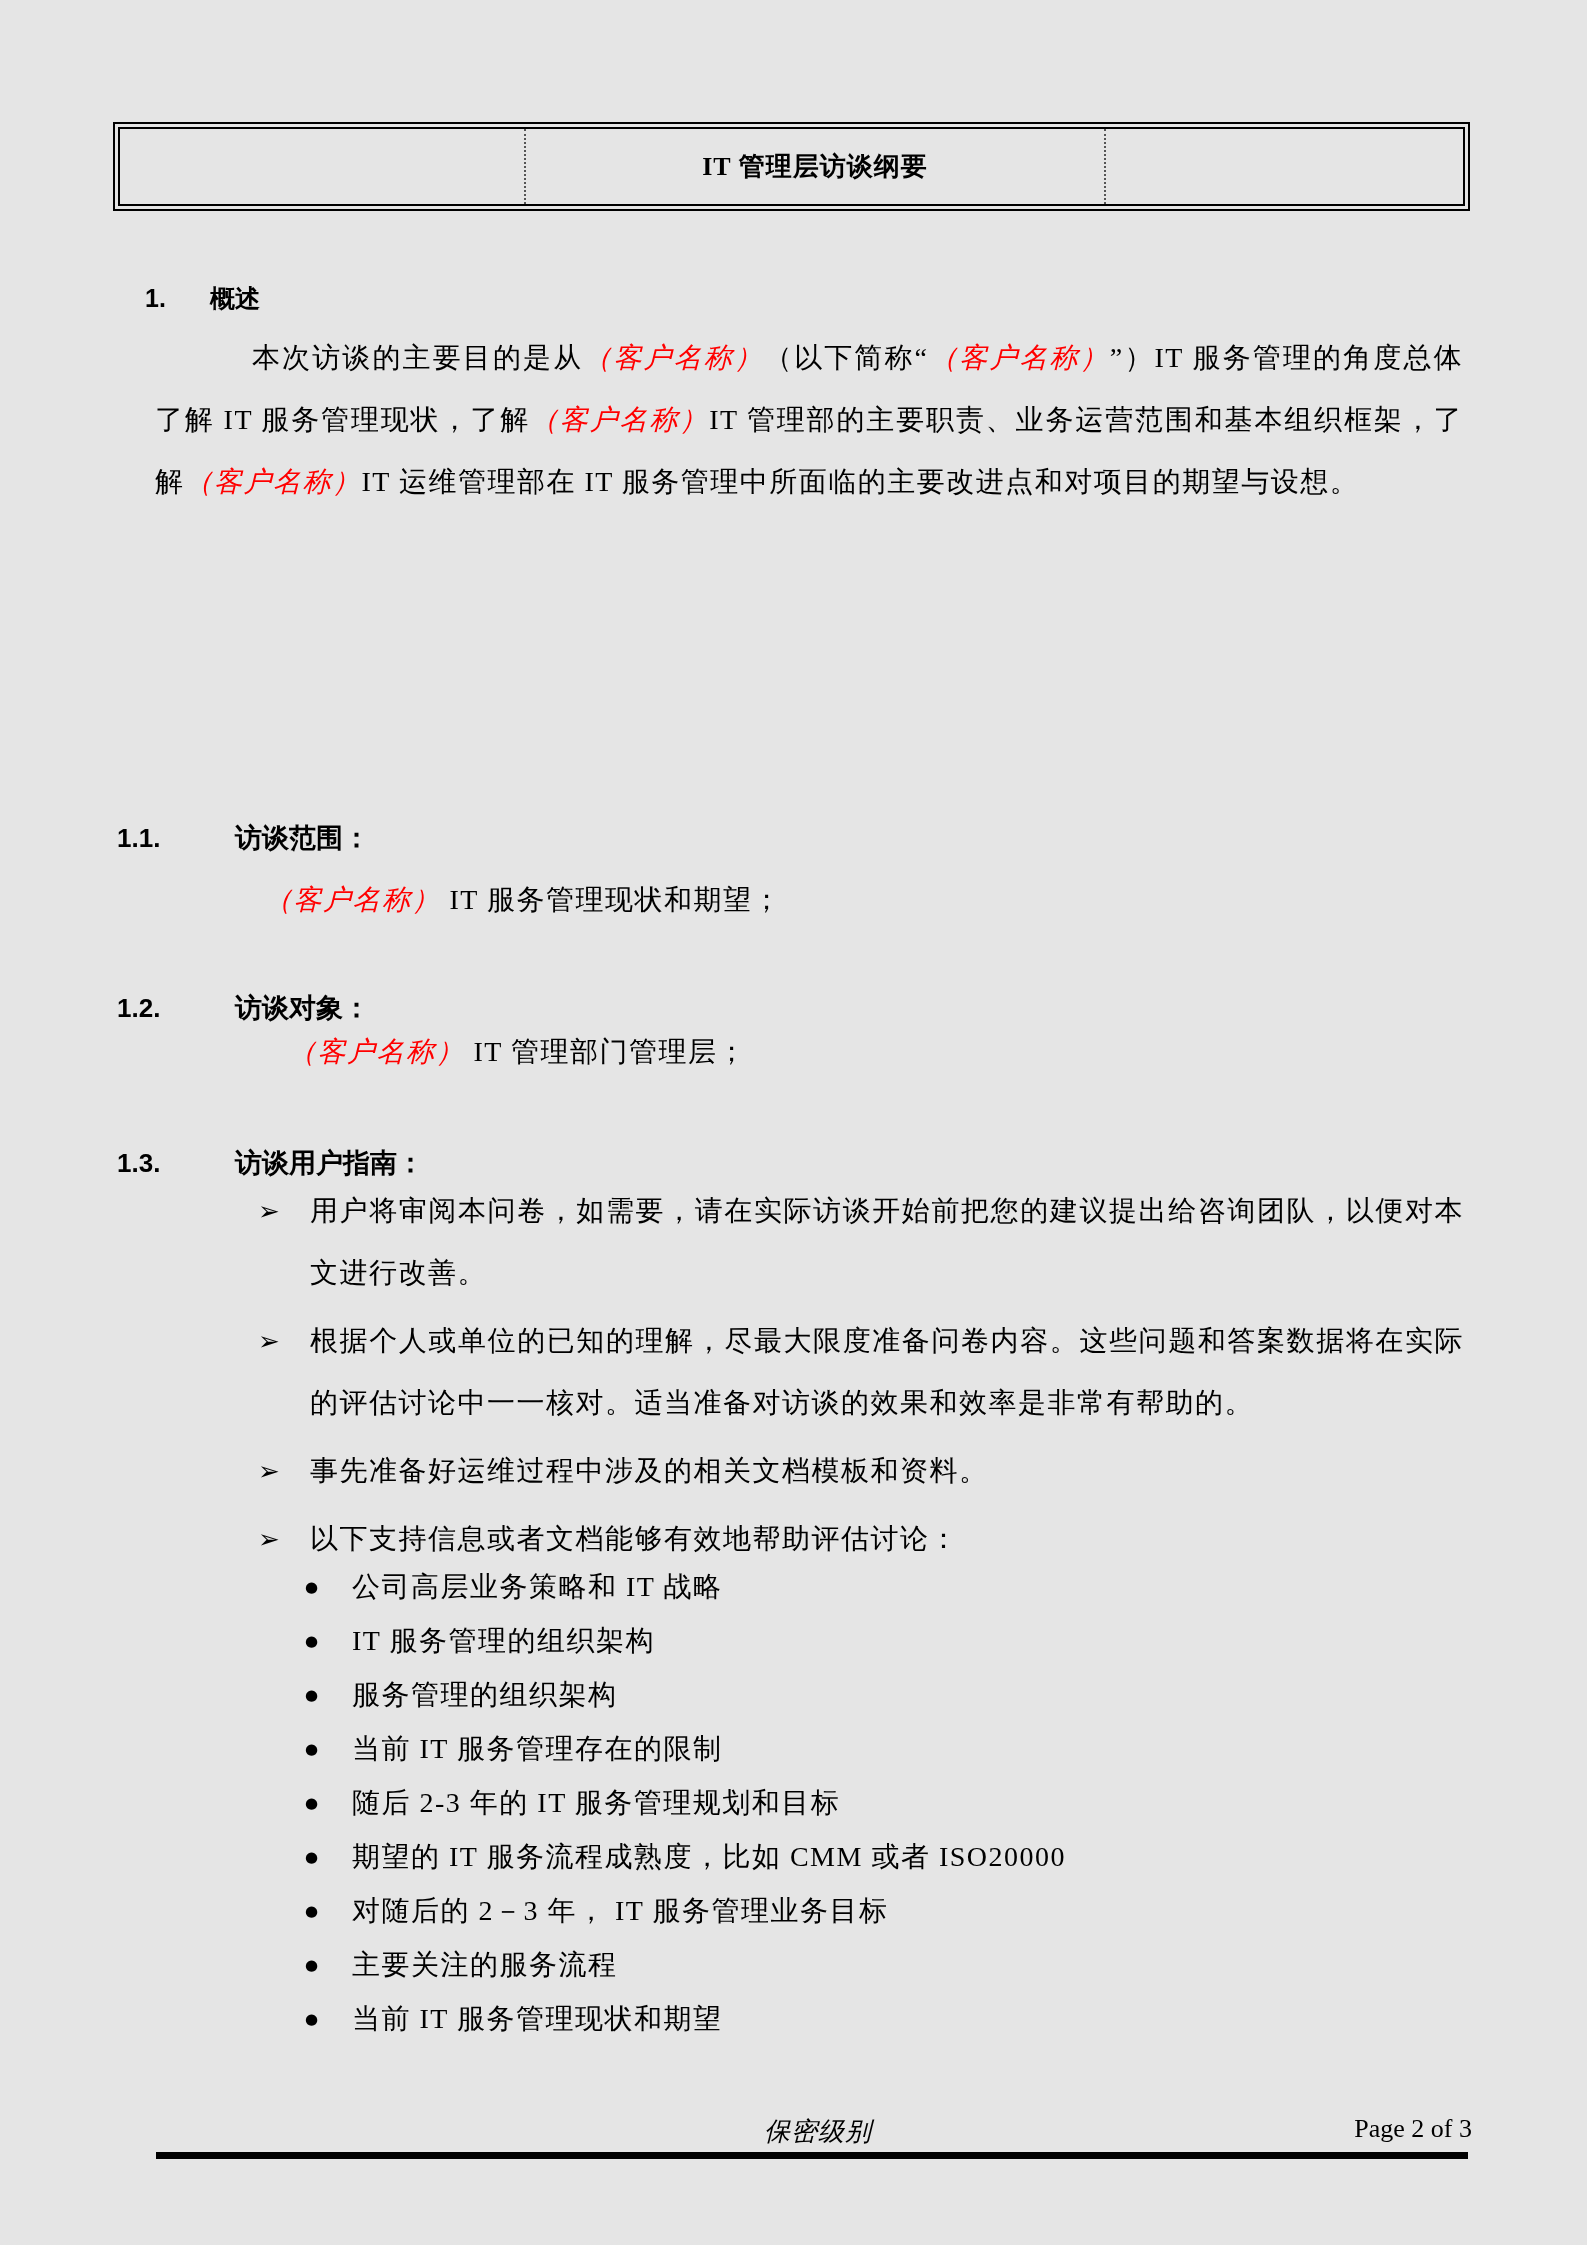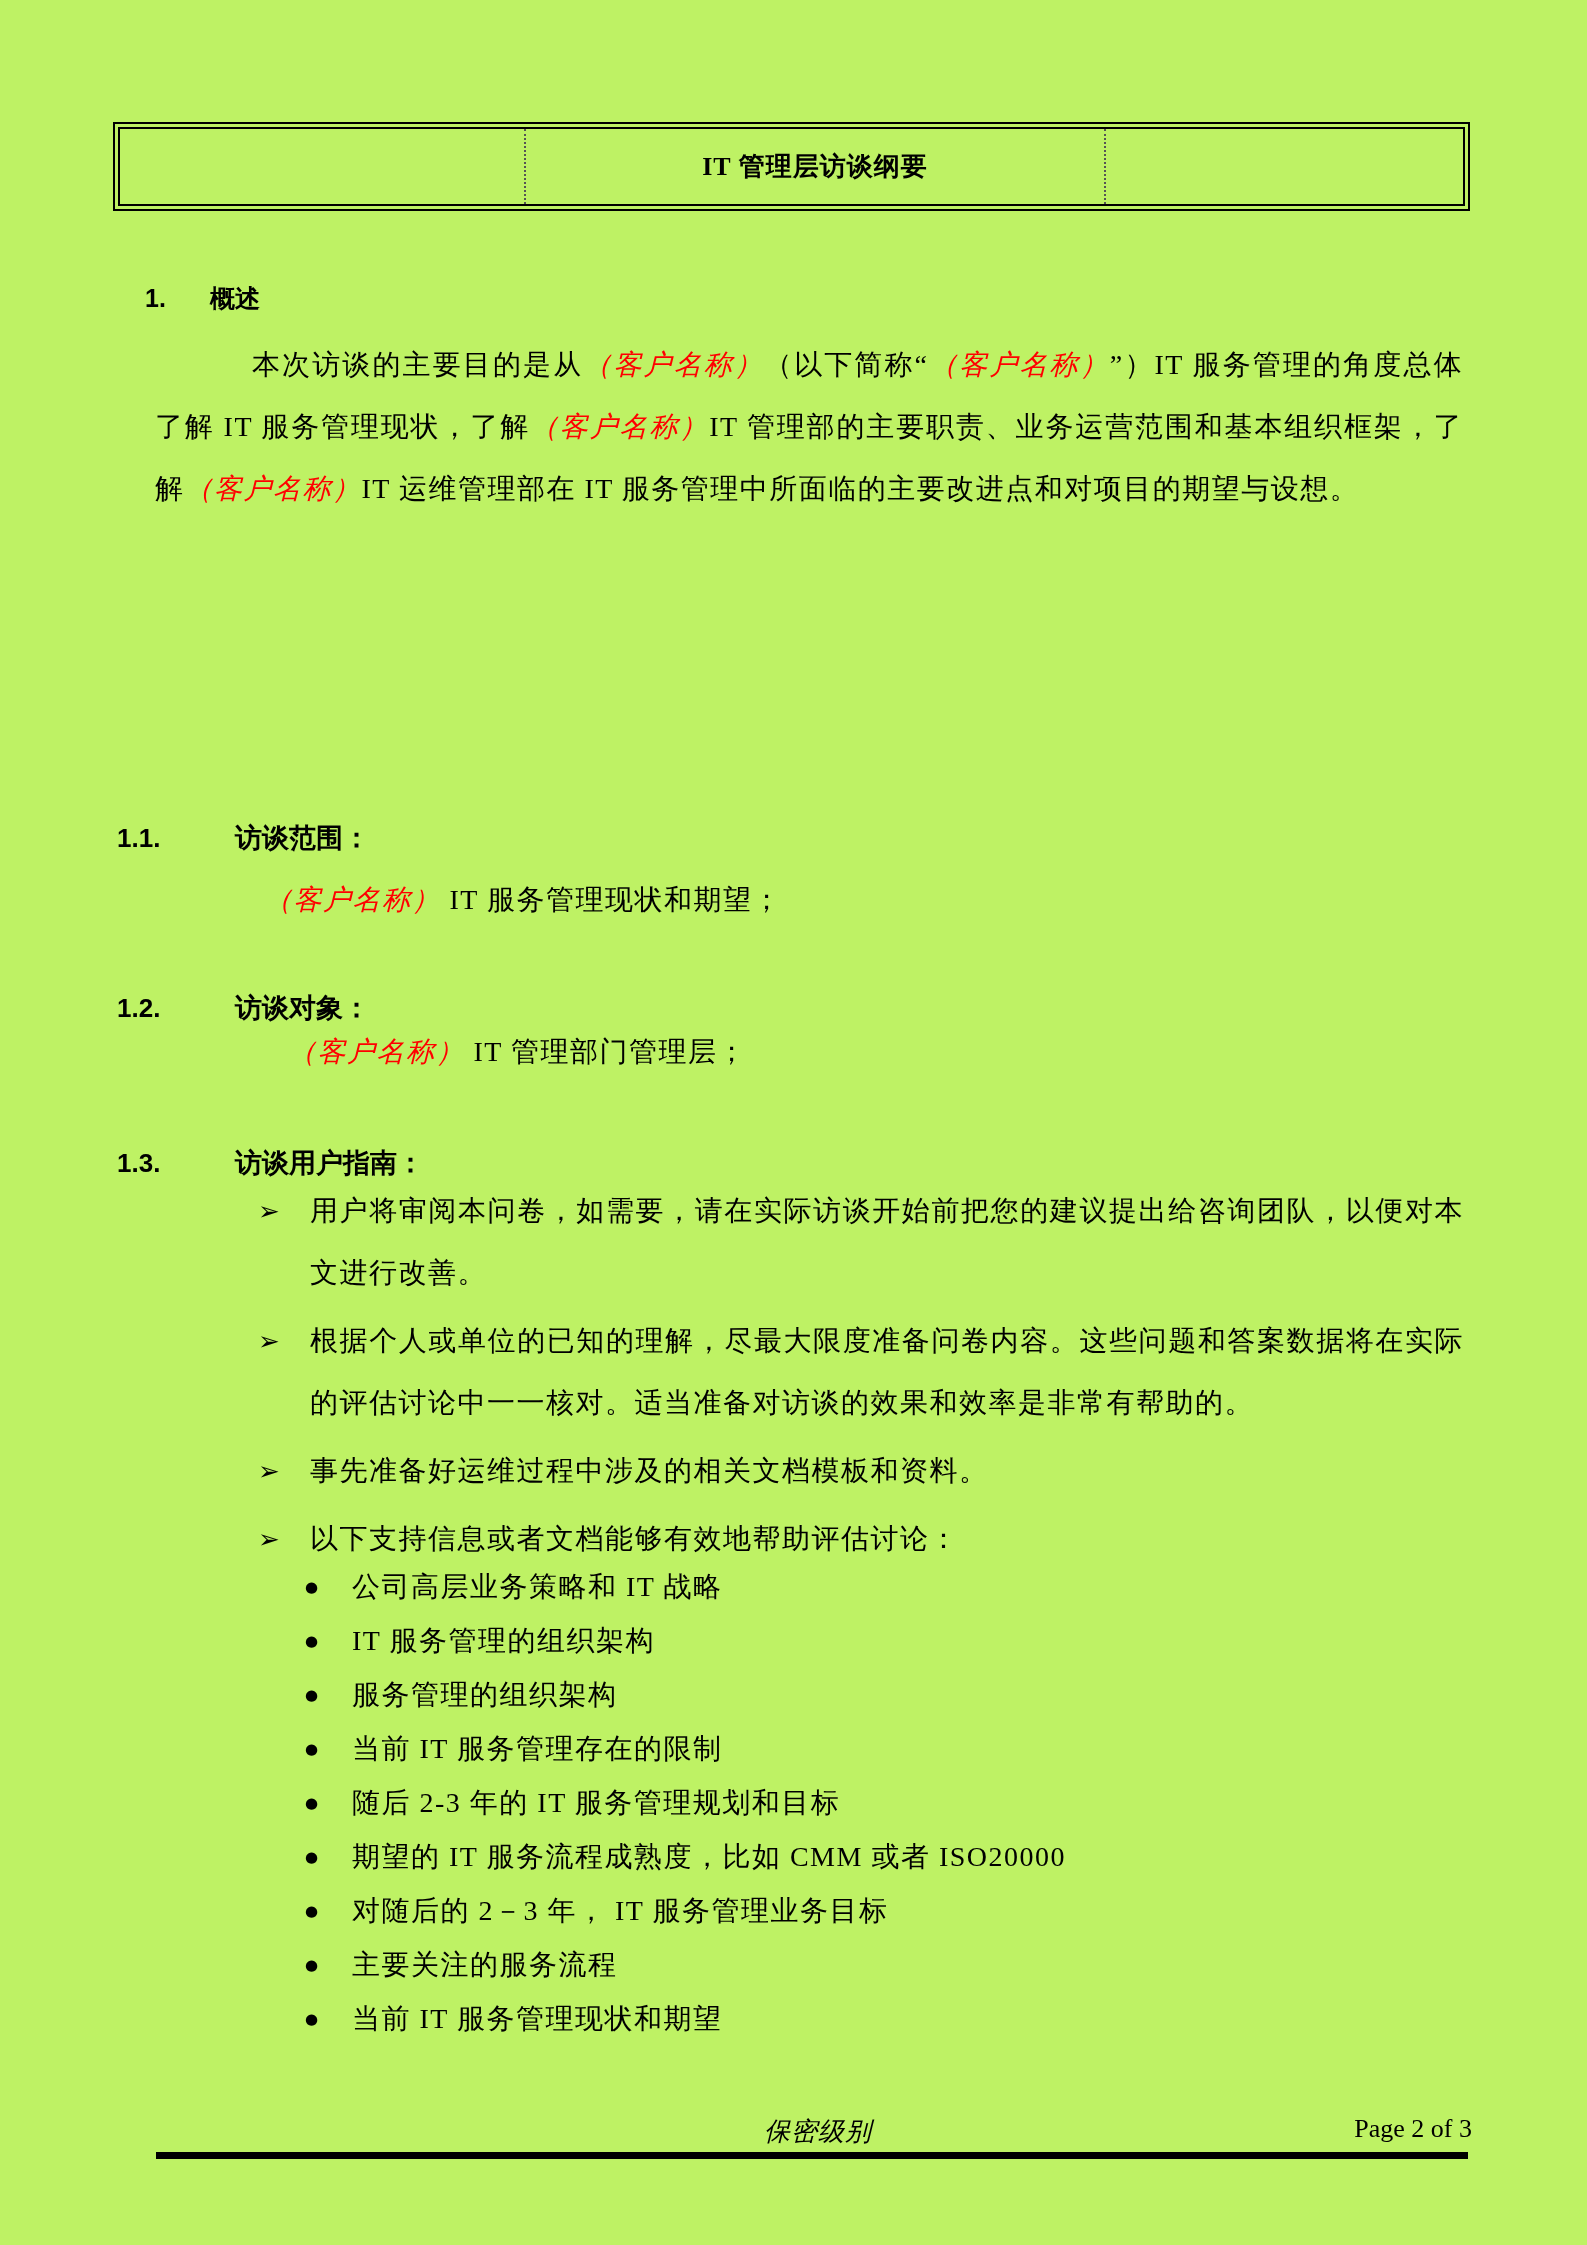--- a/index.html
+++ b/index.html
@@ -1,21 +1,21 @@
 <!DOCTYPE html>
 <html><head>
 <meta charset="utf-8">
 <style>
   * { margin: 0; padding: 0; box-sizing: border-box; }
   html, body { background: #ffffff; }
   .page {
     position: relative;
     width: 1587px;
     height: 2245px;
-    background: #bef264;
+    background: #e5e5e5;
     font-family: "Liberation Serif", "DejaVu Serif", serif;
     color: #000000;
     overflow: hidden;
   }
 
   
   .header-table {
     position: absolute;
     left: 113px; top: 122px;
     width: 1357px; height: 89px;
@@ -48,21 +48,21 @@
   .h2-s11 { top: 820px; }
   .h2-s12 { top: 990px; }
   .h2-s13 { top: 1145px; }
 
   
   .para {
     position: absolute; left: 155px; width: 1308px;
     font-size: 28px; line-height: 62px; letter-spacing: 1.5px;
     text-align: justify;
   }
-  .para1 { top: 334px; text-indent: 97px; }
+  .para1 { top: 327px; text-indent: 97px; }
   .para2 { top: 586px; text-indent: 48px; }
 
   .sec-body {
     position: absolute; left: 264px; width: 1215px;
     font-size: 28px; line-height: 40px; letter-spacing: 1.5px;
   }
   .sec-body-s11 { top: 880px; }
   .sec-body-s12 { top: 1032px; margin-left: 24px; }
 
   .red-em { color: #ff0000; font-style: italic; }

